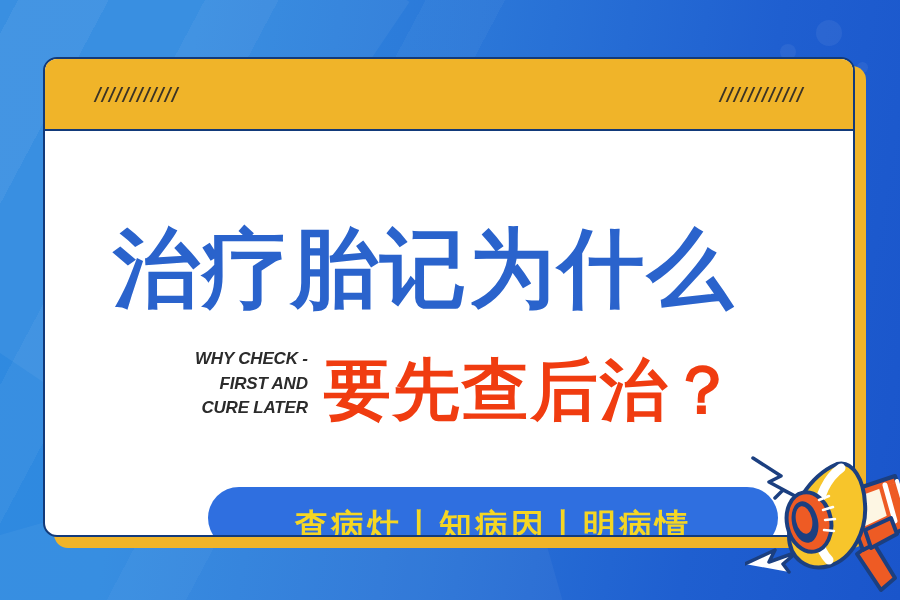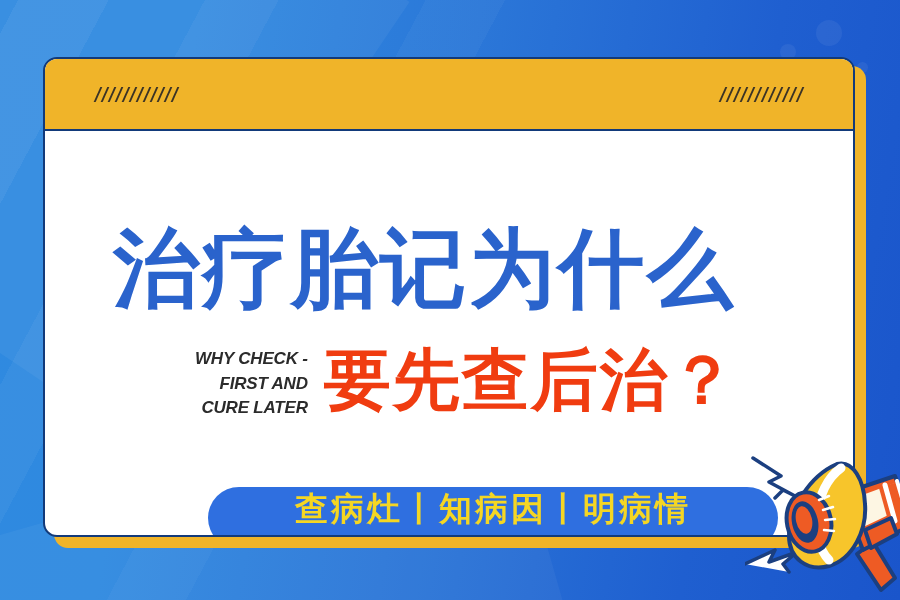--- a/index.html
+++ b/index.html
@@ -109,21 +109,21 @@
     letter-spacing: 3px;
     color: #2a63cc;
     white-space: nowrap;
     font-family: "DejaVu Sans", "Liberation Sans", sans-serif;
   }
   .subline-wrap {
     position: absolute;
     left: 150px;
     top: 288px;
     display: flex;
-    align-items: flex-start;
+    align-items: center;
     gap: 16px;
   }
   .en-block {
     font-style: italic;
     font-weight: 700;
     font-size: 17px;
     line-height: 1.45;
     color: #2b2b2b;
     text-align: right;
     letter-spacing: -0.2px;
@@ -144,21 +144,21 @@
   
   .pill {
     position: absolute;
     left: 163px;
     top: 428px;
     width: 570px;
     height: 62px;
     background: #2f6fe0;
     border-radius: 34px;
     display: flex;
-    align-items: flex-start;
+    align-items: flex-end;
     justify-content: center;
   }
   .pill-text {
     color: #f5d623;
     font-size: 33px;
     font-weight: 700;
     letter-spacing: 3px;
     white-space: nowrap;
     font-family: "DejaVu Sans", "Liberation Sans", sans-serif;
   }

